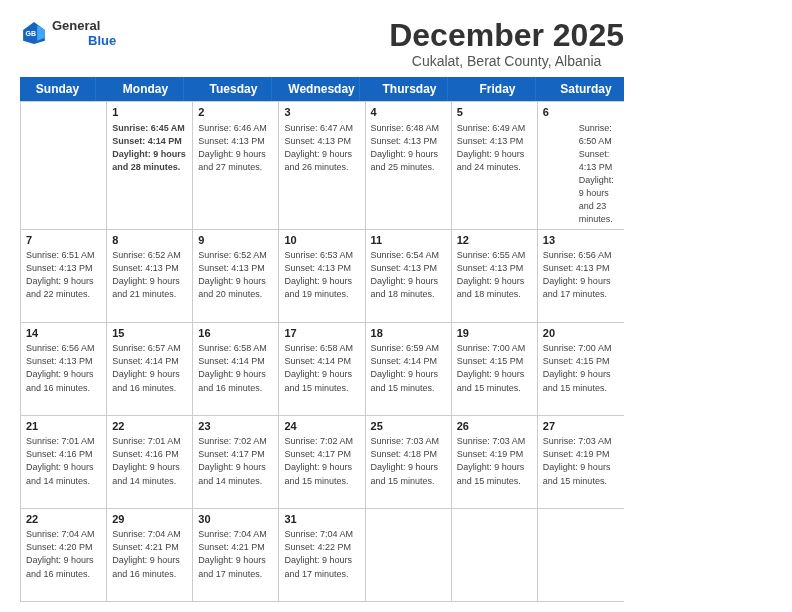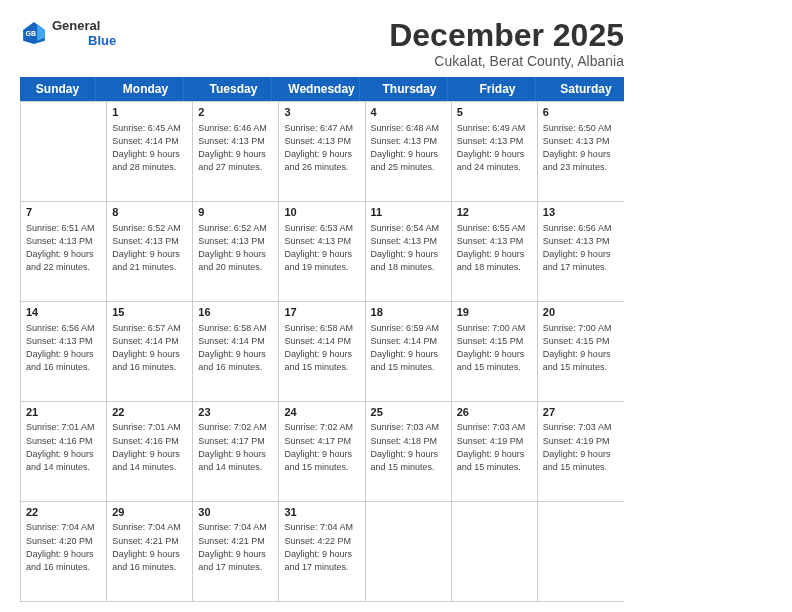--- a/index.html
+++ b/index.html
@@ -26,21 +26,21 @@
     .logo {
       display: flex;
       align-items: center;
       gap: 4px;
     }
     .logo-icon {
       width: 28px;
       height: 28px;
     }
     .title-block {
-      text-align: right;
+      text-align: center;
     }
     .month-title {
       font-size: 32px;
       font-weight: bold;
       color: #333;
       line-height: 1.1;
     }
     .subtitle {
       font-size: 14px;
       color: #555;
@@ -132,21 +132,21 @@
         <div class="cal-header-cell">Wednesday</div>
         <div class="cal-header-cell">Thursday</div>
         <div class="cal-header-cell">Friday</div>
         <div class="cal-header-cell">Saturday</div>
       </div>
     <div class="cal-body">
     <div class="cal-row">
           <div class="cal-cell empty"></div>
           <div class="cal-cell">
             <span class="day-num">1</span>
-            <div class="cell-info" style="white-space: pre-line;">Sunrise: 6:45 AM
+            <div class="cell-info" style="white-space: pre-line; font-weight: bold;">Sunrise: 6:45 AM
 Sunset: 4:14 PM
 Daylight: 9 hours
 and 28 minutes.</div>
           </div>
           <div class="cal-cell">
             <span class="day-num">2</span>
             <div class="cell-info" style="white-space: pre-line;">Sunrise: 6:46 AM
 Sunset: 4:13 PM
 Daylight: 9 hours
 and 27 minutes.</div>
@@ -167,21 +167,21 @@
           </div>
           <div class="cal-cell">
             <span class="day-num">5</span>
             <div class="cell-info" style="white-space: pre-line;">Sunrise: 6:49 AM
 Sunset: 4:13 PM
 Daylight: 9 hours
 and 24 minutes.</div>
           </div>
           <div class="cal-cell">
             <span class="day-num">6</span>
-            <div class="cell-info" style="white-space: pre-line;">Sunrise: 6:50 AM
+            <div class="cell-info" style="white-space: pre-line; margin-left: 36px;">Sunrise: 6:50 AM
 Sunset: 4:13 PM
 Daylight: 9 hours
 and 23 minutes.</div>
           </div>
         </div>
         <div class="cal-row">
           <div class="cal-cell">
             <span class="day-num">7</span>
             <div class="cell-info" style="white-space: pre-line;">Sunrise: 6:51 AM
 Sunset: 4:13 PM

